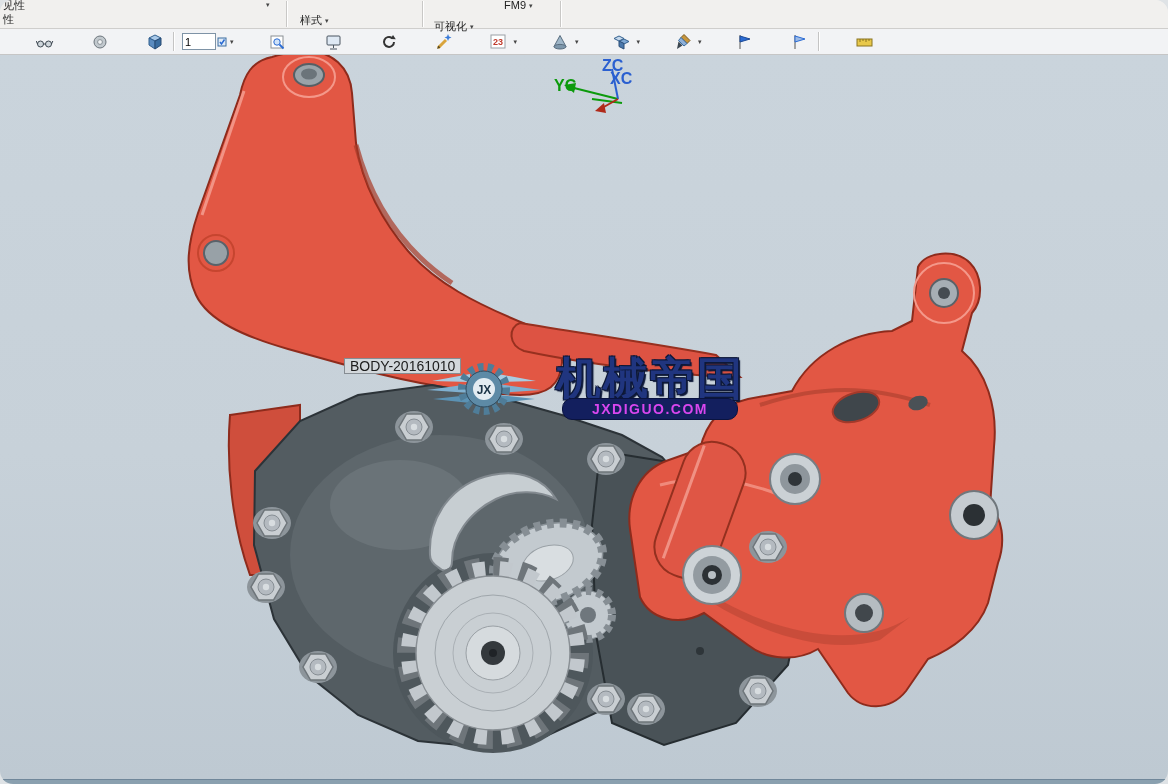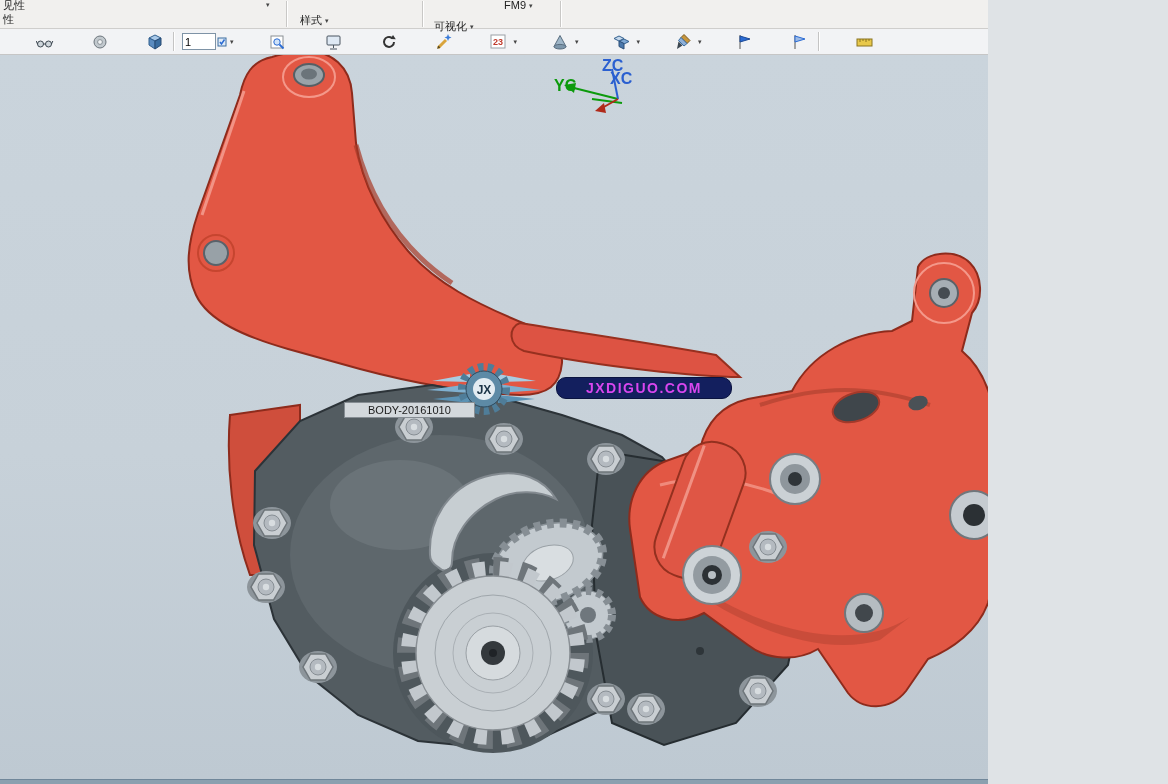--- a/index.html
+++ b/index.html
@@ -1,17 +1,17 @@
 <!DOCTYPE html>
 <html><head>
 <meta charset="utf-8">
 <style>
   html,body{margin:0;padding:0;}
   body{font-family:"Liberation Sans",sans-serif;background:#dfe3e6;}
-  .app{position:relative;width:988px;height:784px;overflow:hidden;background:#f1f0ee;}
+  .app{position:relative;width:1168px;height:784px;overflow:hidden;background:#f1f0ee;border-radius:13px;}
 
   
   .tb-top{position:relative;height:28px;background:#f1f0ee;border-bottom:1px solid #cfcecc;font-size:11px;color:#222;}
   .tb-top .tbitem{position:absolute;white-space:nowrap;display:flex;align-items:center;gap:3px;}
   .tb-top .vsep{position:absolute;top:1px;bottom:1px;width:1px;background:#c9c8c6;box-shadow:1px 0 0 #ffffff;}
   .caret{font-size:7px;color:#444;line-height:1;}
   .tbdrop{padding:1px 3px;border:1px solid transparent;border-radius:2px;cursor:default;display:flex;align-items:center;gap:4px;}
 
   
   .tb-icons{height:25px;background:#f2f3f5;border-bottom:1px solid #c6c6c6;display:flex;align-items:center;padding-left:5px;gap:3px;}
@@ -28,21 +28,21 @@
 
   
   .triad{position:absolute;left:540px;top:0;width:120px;height:72px;}
   .triad span{position:absolute;font-size:16px;font-weight:bold;}
   .t-zc{left:62px;top:2px;color:#2a5fd0;}
   .t-xc{left:70px;top:15px;color:#2a5fd0;}
   .t-yc{left:14px;top:22px;color:#0c9a0c;}
   .triad svg{position:absolute;left:0;top:0;}
 
   
-  .body-tag{position:absolute;left:344px;top:303px;background:#d3d8dc;border:1px solid #868d93;color:#1c1c1c;font-size:11px;padding:1px 23px;line-height:12px;z-index:4;margin-top:44px;}
+  .body-tag{position:absolute;left:344px;top:303px;background:#d3d8dc;border:1px solid #868d93;color:#1c1c1c;font-size:14px;padding:1px 5px;line-height:12px;z-index:4;}
 
   
   .watermark{position:absolute;left:424px;top:298px;display:flex;align-items:center;gap:12px;z-index:3;}
   .wm-text{display:flex;flex-direction:column;align-items:center;}
   .wm-title{font-size:45px;font-weight:bold;color:#20357f;line-height:0.95;letter-spacing:2px;
             text-shadow:-1px -1px 0 #0d1838,1px -1px 0 #0d1838,-1px 1px 0 #0d1838,2px 2px 1px #0d1838;}
   .wm-pill{margin-top:-2px;width:174px;height:20px;border-radius:10px;background:#131f5e;border:1px solid #0a1340;
            display:flex;align-items:center;justify-content:center;font-size:14px;font-weight:bold;color:#d946ef;letter-spacing:1.5px;}
 
   .bottom-strip{height:6px;background:#8aa0af;border-top:1px solid #70879a;}
@@ -331,20 +331,21 @@
         <path d="M9,46 L46,42 L46,50 Z" fill="#5b92b4"></path>
         <path d="M112,28 L74,21 L74,29 Z" fill="#a9cce2"></path>
         <path d="M117,37 L74,31 L74,40 Z" fill="#7fb0d0"></path>
         <path d="M111,46 L74,42 L74,50 Z" fill="#5b92b4"></path>
         <circle cx="60" cy="36" r="22" fill="none" stroke="#4f7d99" stroke-width="8" stroke-dasharray="5.5 4.2"></circle>
         <circle cx="60" cy="36" r="18" fill="#5d8aa6" stroke="#2e4a5e"></circle>
         <circle cx="60" cy="36" r="11" fill="#e3ecf2"></circle>
         <text x="60" y="41" font-size="12" font-weight="bold" fill="#1a3346" text-anchor="middle">JX</text>
       </svg>
       <div class="wm-text">
+        <div class="wm-title">机械帝国</div>
         <div class="wm-pill">JXDIGUO.COM</div>
       </div>
     </div>
 
   </div>
 
   <div class="bottom-strip"></div>
 </div>
 
 </body></html>

